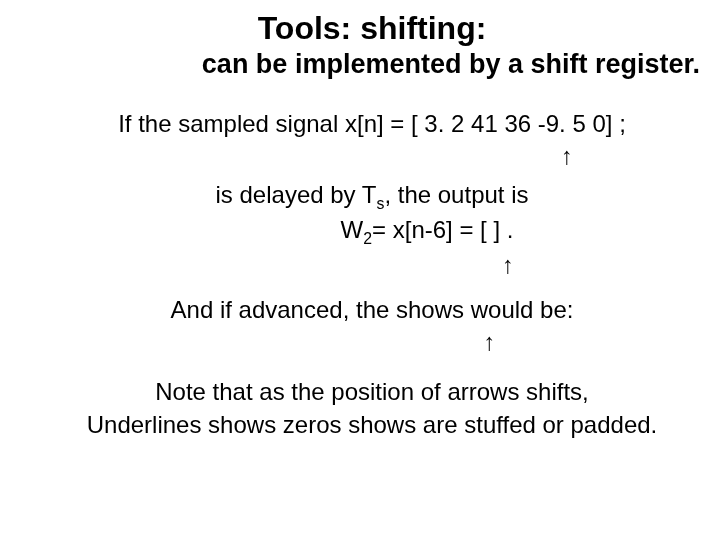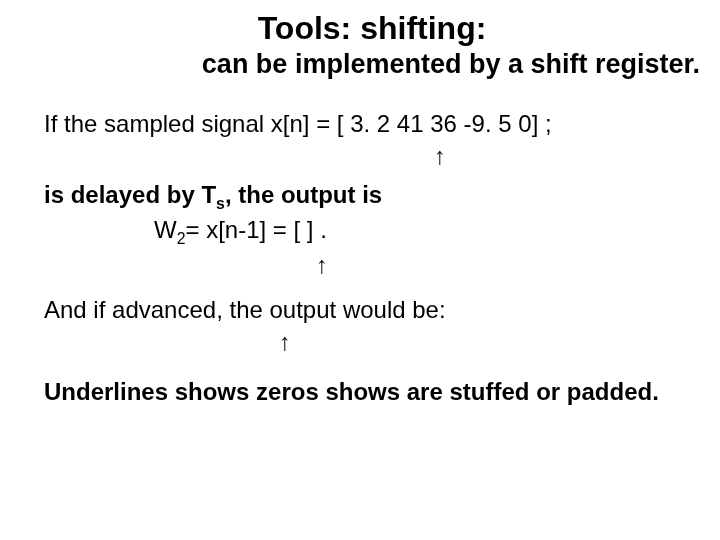--- a/index.html
+++ b/index.html
@@ -27,24 +27,24 @@
   .subtitle {
     text-align: right;
     font-weight: bold;
     font-size: 27px;
     margin-top: 2px;
     margin-bottom: 28px;
   }
   .line {
     font-size: 24px;
     line-height: 1.35;
+    text-align: center;
   }
   .center {
-    text-align: left;
-    font-weight: bold;
+    text-align: center;
   }
   .arrow {
     font-size: 24px;
   }
   .sub {
     vertical-align: sub;
     font-size: 66%;
   }
   .blk1 { margin-bottom: 0px; }
   .arrow1 { margin-left: 390px; margin-top:0px; margin-bottom:6px; }
@@ -60,23 +60,24 @@
   <div class="subtitle">can be implemented by a shift register.</div>
 
   <div class="line blk1">If the sampled signal   x[n] = [ 3. 2  41   36  -9. 5  0] ;</div>
   <div class="line arrow arrow1">↑</div>
 
   <div class="line center">
     <span>is delayed by T</span><span class="sub">s</span><span>, the output is</span>
   </div>
 
   <div class="line" style="margin-left:110px;">
-    <span>W</span><span class="sub">2</span><span>= x[n-1] = [                                  ] .</span>
+    <span>W</span><span class="sub">2</span><span>= x[n-6] = [                                  ] .</span>
   </div>
   <div class="line arrow arrow2">↑</div>
 
-  <div class="line">And if advanced, the output would be:</div>
+  <div class="line">And if advanced, the shows would be:</div>
 
   <div class="line arrow arrow3">↑</div>
 
+  <div class="line center">Note that as the position  of arrows  shifts,</div>
   <div class="line center">Underlines shows zeros shows are stuffed or padded.</div>
 
 </div>
 
 </body></html>

